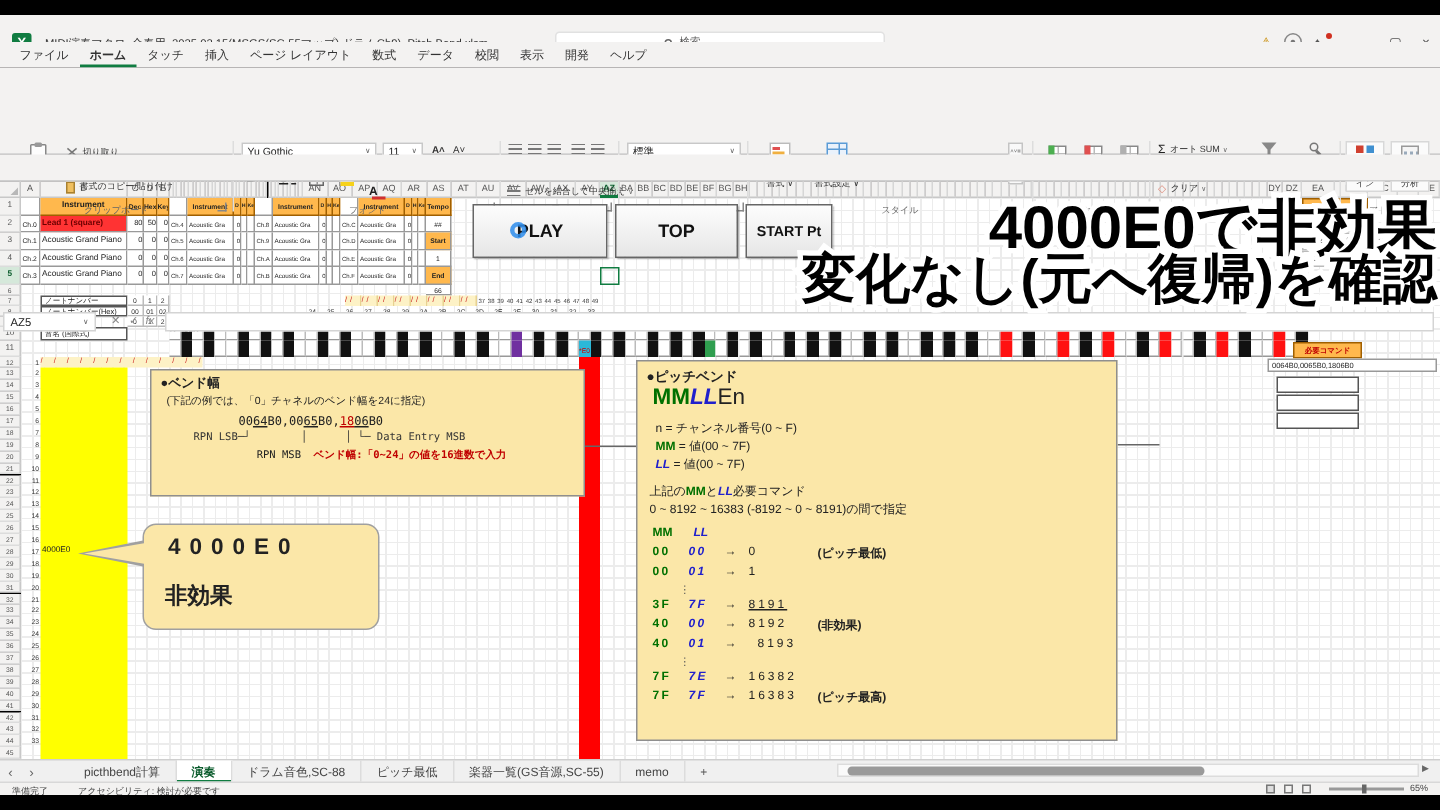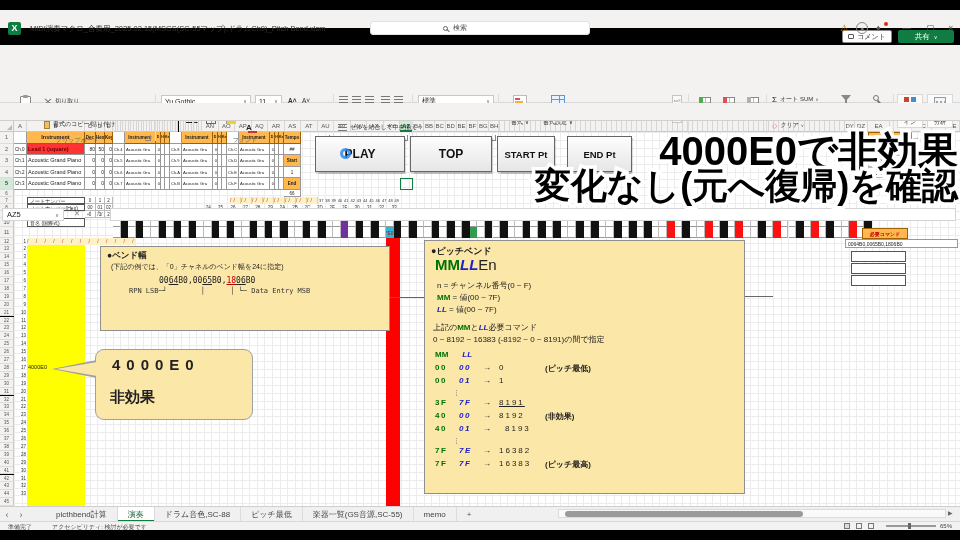--- a/index.html
+++ b/index.html
@@ -134,21 +134,21 @@
   
   .ovl{position:absolute;right:2px;font-weight:900;white-space:nowrap;z-index:20;
     font-family:"Liberation Sans","DejaVu Sans",sans-serif}
   .ovl .bk{position:absolute;right:0;top:0;-webkit-text-stroke:7px #fff;color:#fff}
   .ovl .ft{position:relative;color:#000}
   
   .tabstrip{left:0;top:506px;width:960px;height:16px;background:#f0f0f0;border-top:1px solid #cfcfcf;z-index:15;
     display:flex;align-items:stretch;font-size:8px;color:#444}
   .tnav{width:14px;display:flex;align-items:center;justify-content:center;color:#666;font-size:9px}
   .stab{padding:0 10px;display:flex;align-items:center;border-right:1px solid #dcdcdc;white-space:nowrap}
-  .stab.active{background:#fff;font-weight:normal;color:#0b5c2d;box-shadow:inset 0 -2px 0 var(--accent)}
+  .stab.active{background:#fff;font-weight:bold;color:#0b5c2d;box-shadow:inset 0 -2px 0 var(--accent)}
   .addtab{padding:0 10px;display:flex;align-items:center;color:#555}
   .hscroll{left:558px;top:509px;width:388px;height:9px;background:#fafafa;border:1px solid #dcdcdc;z-index:16}
   .hthumb{left:565px;top:510.5px;width:238px;height:6px;background:#9a9a9a;border-radius:3px;z-index:17}
   .harrow{left:948px;top:509px;font-size:6px;color:#666;z-index:17}
   .statusbar{left:0;top:521px;width:960px;height:9px;background:#f3f2f1;border-top:1px solid #d8d8d8;z-index:15;font-size:6px;color:#444}
   .viewic{width:6px;height:6px;border:1px solid #777;top:522.5px;z-index:16}
   .ztrack{left:886px;top:525px;width:50px;height:1.5px;background:#999;z-index:16}
   .zthumb{left:908px;top:522.5px;width:3px;height:6px;background:#666;z-index:17}
 </style>
 </head>
@@ -168,20 +168,35 @@
     </div>
     <div class="abs tbicon warn" style="left:840px">⚠</div>
     <div class="abs acct" style="left:856px">●</div>
     <div class="abs tbicon" style="left:876px">♦</div>
     <div class="abs dot" style="left:884px;top:12px"></div>
     <div class="abs tbicon" style="left:902px">—</div>
     <div class="abs tbicon" style="left:926px">▢</div>
     <div class="abs tbicon" style="left:948px">×</div>
   </div>
 
+  <div class="abs menubar">
+    <div id="menu-tabs">
+        <div class="mtab">ファイル</div>
+        <div class="mtab active">ホーム</div>
+        <div class="mtab">タッチ</div>
+        <div class="mtab">挿入</div>
+        <div class="mtab">ページ レイアウト</div>
+        <div class="mtab">数式</div>
+        <div class="mtab">データ</div>
+        <div class="mtab">校閲</div>
+        <div class="mtab">表示</div>
+        <div class="mtab">開発</div>
+        <div class="mtab">ヘルプ</div>
+      </div>
+  </div>
   <div class="abs comment-btn">
     <span class="cmicon"></span>
     <span>コメント</span>
   </div>
   <div class="abs share-btn">
     <span>共有</span>
       <span style="font-size:5px">∨</span>
   </div>
 
   <div class="abs ribbon">
@@ -935,28 +950,28 @@
   <div class="abs rstripe"></div>
   <div class="abs" style="left:386px;top:231px;font-size:4.5px;color:#c00;z-index:4">*E0</div>
   <div class="abs marks" style="left:27px;top:237.5px;width:108px;height:7.9px;line-height:7.9px">/ / / / / / / / / / / / / / / /</div>
   <div class="abs selbox"></div>
   <div class="abs connector" style="left:390px;top:297px;width:34px"></div>
   <div class="abs connector" style="left:745px;top:296px;width:28px"></div>
 
   <div class="abs xlbtn" style="left:315px;top:136px;width:90px;height:36px;font-size:12px">PLAY</div>
   <div class="abs xlbtn" style="left:497px;top:136px;width:58px;height:36px;font-size:9.5px">START Pt</div>
   <div class="abs xlbtn" style="left:410px;top:136px;width:82px;height:36px;font-size:12px">TOP</div>
-  <div class="abs xlbtn" style="left:567px;top:136px;width:65px;height:36px;font-size:9.5px">END Pt</div>
   <div class="abs cursor-ring"></div>
 
   <div class="abs notebox" style="left:100px;top:246px;width:290px;height:85px">
     <div class="abs" style="left:6px;top:3px;font-size:8.5px;font-weight:bold">●ベンド幅</div>
     <div class="abs" style="left:10px;top:15px;font-size:7px">(下記の例では、「0」チャネルのベンド幅を24に指定)</div>
     <div class="abs mono" id="bend-code" style="left:58px;top:29px;font-size:8px"><span>00</span><span class="u">64</span><span>B0,00</span><span class="u">65</span><span>B0,</span><span class="u redt">18</span><span class="u">06</span><span>B0</span></div>
     <div class="abs mono" style="left:28px;top:40px;font-size:7px;color:#333">RPN LSB─┘        │      │ └─ Data Entry MSB</div>
+    <div class="abs mono" style="left:28px;top:51px;font-size:7px"><span>          RPN MSB  </span><span class="redt" style="font-weight:bold">ベンド幅:「0~24」の値を16進数で入力</span></div>
   </div>
 
   <div class="abs tri-o"></div>
   <div class="abs callout">
     <div class="abs" style="left:16px;top:6px;font-size:15px;font-weight:bold;letter-spacing:6px">4000E0</div>
     <div class="abs" style="left:14px;top:38px;font-size:15px;font-weight:bold">非効果</div>
   </div>
   <div class="abs tri-i"></div>
 
   <div class="abs notebox" style="left:424px;top:240px;width:321px;height:254px">

